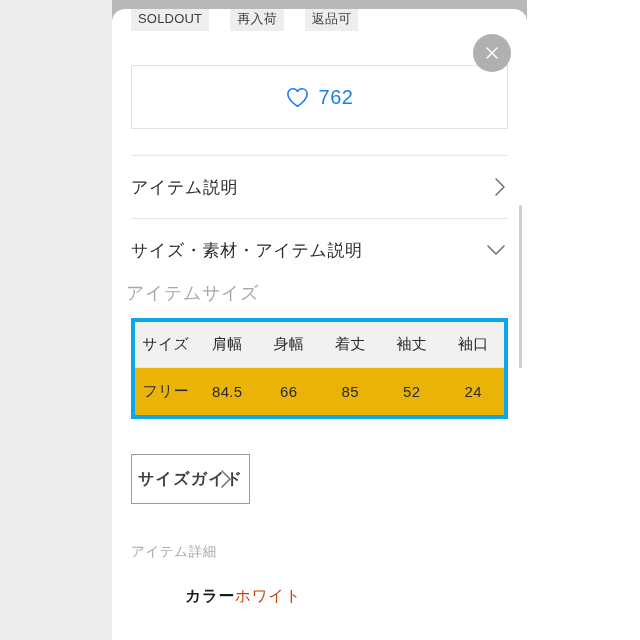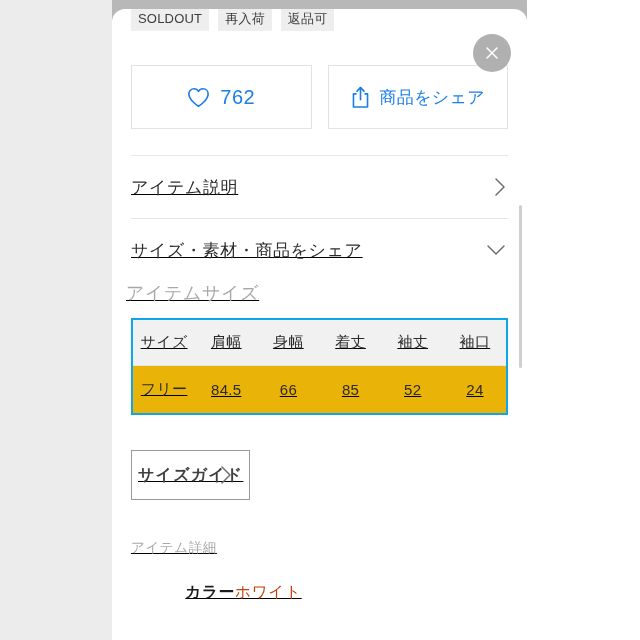--- a/index.html
+++ b/index.html
@@ -51,21 +51,21 @@
   }
 
   
   .badge-strip {
     position: absolute;
     left: 0;
     top: 0;
     height: 22px;
     display: flex;
     align-items: flex-end;
-    gap: 9px;
+    gap: 21px;
     padding-left: 19px;
     box-sizing: border-box;
   }
   .badge {
     background: #eeeeee;
     color: #3c3c3c;
     font-size: 13px;
     line-height: 14px;
     padding: 4px 7px 5px 7px;
     white-space: nowrap;
@@ -147,21 +147,21 @@
   .section-label {
     font-size: 18px;
     color: #a8a8a8;
     padding: 0 14px;
     letter-spacing: 0.6px;
   }
 
   
   .table-wrap {
     margin: 13px 19px 0 19px;
-    border: 2px solid #0ea5e9;
+    border: 4px solid #0ea5e9;
     border-collapse: collapse;
   }
   table.size-table {
     width: 100%;
     border-collapse: collapse;
     table-layout: fixed;
   }
   table.size-table th,
   table.size-table td {
     font-weight: normal;
@@ -269,50 +269,40 @@
 
       <button class="action-btn">
         <span>
           <svg class="icon-svg" width="23" height="21" viewBox="0 0 24 22" fill="none" stroke="#1a7ee8" stroke-width="1.7" stroke-linejoin="round" stroke-linecap="round">
             <path d="M12 20.2 C12 20.2 1.9 13.9 1.9 7.3 C1.9 4.1 4.3 1.8 7.2 1.8 C9.3 1.8 11.1 3 12 4.7 C12.9 3 14.7 1.8 16.8 1.8 C19.7 1.8 22.1 4.1 22.1 7.3 C22.1 13.9 12 20.2 12 20.2 Z"></path>
           </svg>
         </span>
         <span class="cnt">762</span>
       </button>
 
-      <button class="action-btn">
-        <span>
-          <svg class="icon-svg" width="19" height="23" viewBox="0 0 20 24" fill="none" stroke="#1a7ee8" stroke-width="1.7" stroke-linejoin="round" stroke-linecap="round">
-            <path d="M5.2 8.2 H2.6 V22 H17.4 V8.2 H14.8"></path>
-            <path d="M10 1.6 V14.4"></path>
-            <path d="M6.3 5.3 L10 1.6 L13.7 5.3"></path>
-          </svg>
-        </span>
-        <span class="lbl">商品をシェア</span>
-      </button>
 
     </div>
 
-    <div style="position:absolute; left:0; top:146px; width:415px;text-decoration:underline;">
+    <div style="position:absolute; left:0; top:146px; width:415px;">
 
       <div class="divider"></div>
 
       <div class="accordion-row">
         <span class="title">アイテム説明</span>
         <span>
           <svg class="icon-svg" width="12" height="20" viewBox="0 0 12 20" fill="none" stroke="#6e6e6e" stroke-width="1.5" stroke-linejoin="round" stroke-linecap="round">
             <path d="M2 2 L10 10 L2 18"></path>
           </svg>
         </span>
       </div>
 
       <div class="divider"></div>
 
       <div class="accordion-row">
-        <span class="title">サイズ・素材・商品をシェア</span>
+        <span class="title">サイズ・素材・アイテム説明</span>
         <span>
           <svg class="icon-svg" width="20" height="12" viewBox="0 0 20 12" fill="none" stroke="#6e6e6e" stroke-width="1.5" stroke-linejoin="round" stroke-linecap="round">
             <path d="M2 2 L10 10 L18 2"></path>
           </svg>
         </span>
       </div>
 
       <div>
 
         <div class="section-label">アイテムサイズ</div>

